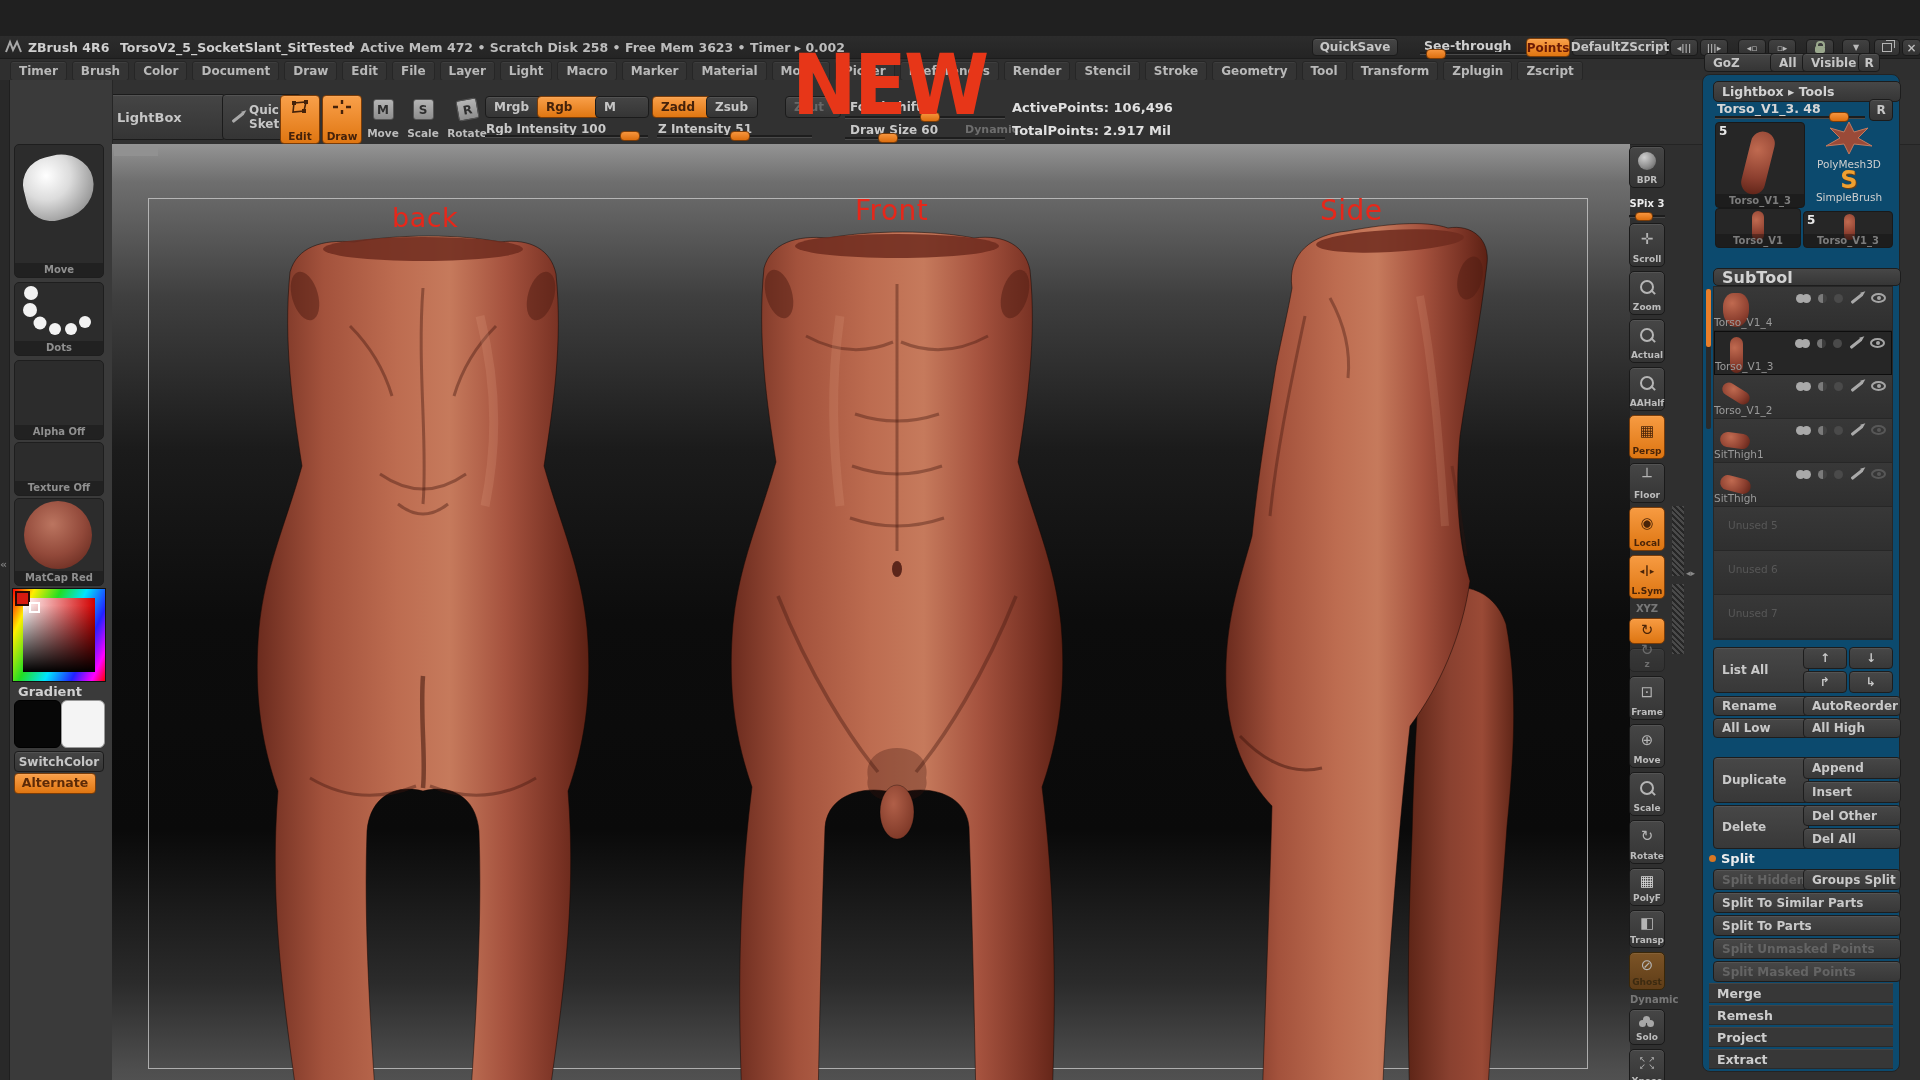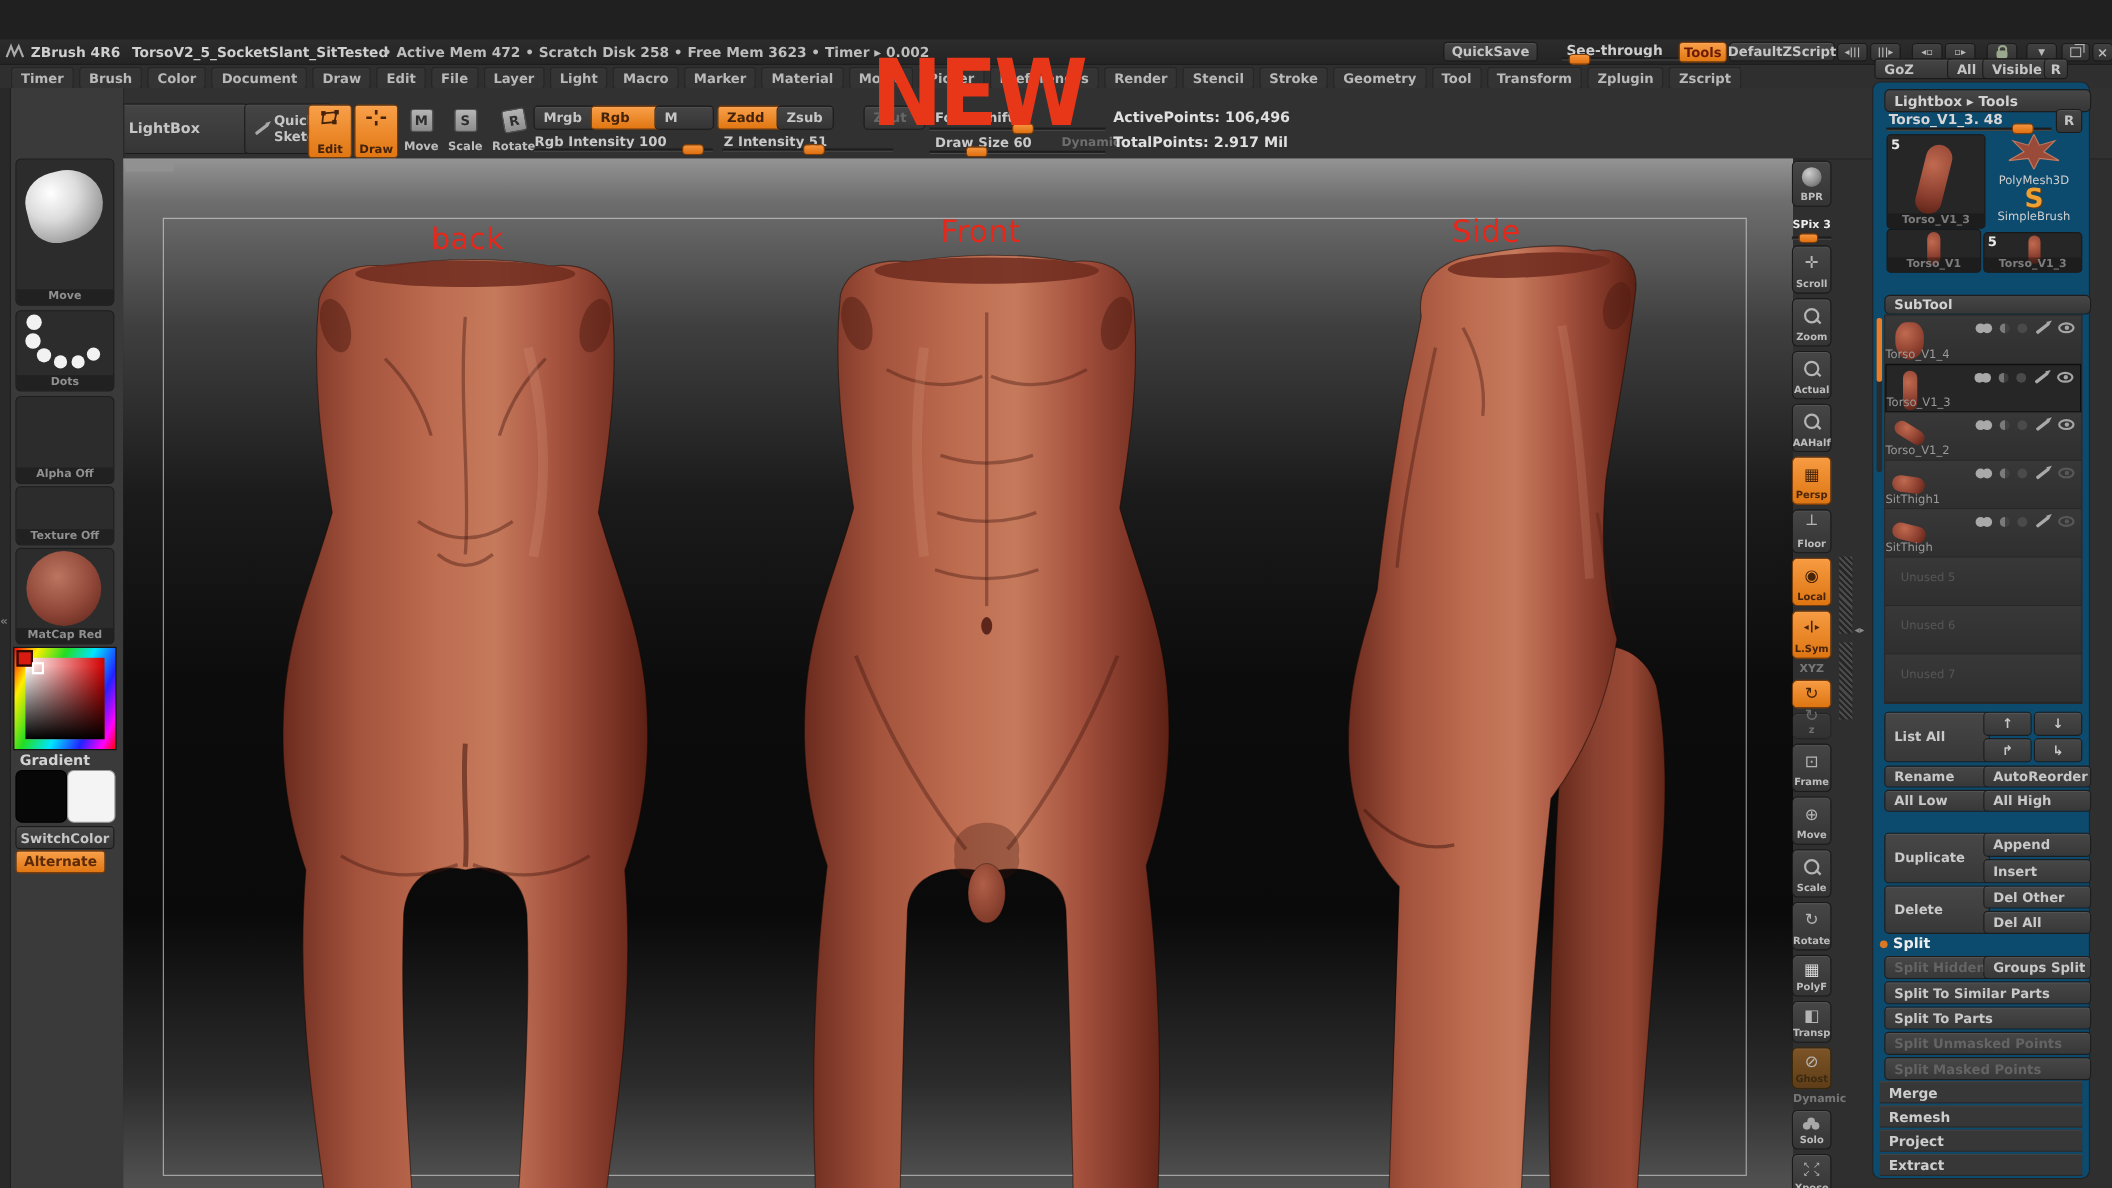--- a/index.html
+++ b/index.html
@@ -113,21 +113,21 @@
       <path d="M2 13 L6 3 L9 11 L13 3 L17 13" fill="none" stroke="#a9a9a9" stroke-width="2"></path>
     </svg>
     <span class="tb-text" style="left:28px">ZBrush 4R6</span>
     <span class="tb-text" style="left:120px">TorsoV2_5_SocketSlant_SitTested</span>
     <span class="tb-text" style="left:348px;color:#bdbdbd">•  Active Mem 472    •  Scratch Disk 258    •  Free Mem 3623    •  Timer ▸ 0.002</span>
     <div class="btn" style="left:1312px;top:2px;width:84px;height:16px">QuickSave</div>
     <span class="tb-text" style="left:1424px;top:2px">See-through</span>
     <span class="tb-text" style="left:1532px;top:2px">0</span>
     <div class="slider-line" style="left:1420px;top:16px;width:138px"></div>
     <div class="slider-handle" style="left:1426px;top:13px"></div>
-    <div class="btn orange" style="left:1526px;top:2px;width:42px;height:17px;color:#6b1a05">Tools</div>
+    <div class="btn orange" style="left:1526px;top:2px;width:42px;height:17px;color:#6b1a05">Points</div>
     <div class="btn" style="left:1572px;top:2px;width:94px;height:16px">DefaultZScript</div>
     <div class="winbtn" style="left:1670px;width:26px">◂|||</div>
     <div class="winbtn" style="left:1700px;width:26px">|||▸</div>
     <div class="winbtn" style="left:1738px;width:26px">◂▫</div>
     <div class="winbtn" style="left:1768px;width:26px">▫▸</div>
     <div class="winbtn" style="left:1806px;width:26px">
         <span class="lockic"></span>
       </div>
     <div class="winbtn" style="left:1842px;width:26px;font-size:8px">▼</div>
     <div class="winbtn" style="left:1874px;width:24px">
@@ -545,21 +545,21 @@
     <div class="thumbbox" style="left:12px;top:133px;width:84px;height:38px">
       <div class="blob" style="left:36px;top:2px;width:12px;height:30px;border-radius:6px"></div>
       <div class="cap">Torso_V1</div>
     </div>
     <div class="thumbbox" style="left:100px;top:136px;width:88px;height:35px">
       <span class="badge5">5</span>
       <div class="blob" style="left:40px;top:2px;width:11px;height:26px;border-radius:6px"></div>
       <div class="cap">Torso_V1_3</div>
     </div>
 
-    <div class="rp-bar" style="top:193px;height:16px;font-size:12px">SubTool</div>
+    <div class="rp-bar" style="top:193px;height:16px;font-size:16px">SubTool</div>
     <div id="subtool-list">
         <div class="st-row">
           <div class="st-thumb">
             <div class="blob" style="left: 6px; top: 4px; width: 26px; height: 34px; border-radius: 40% 40% 50% 50%;"></div>
           </div>
           <div class="st-icons">
             <span class="pairwrap">
               <span class="cir"></span>
               <span class="cir"></span>
             </span>

